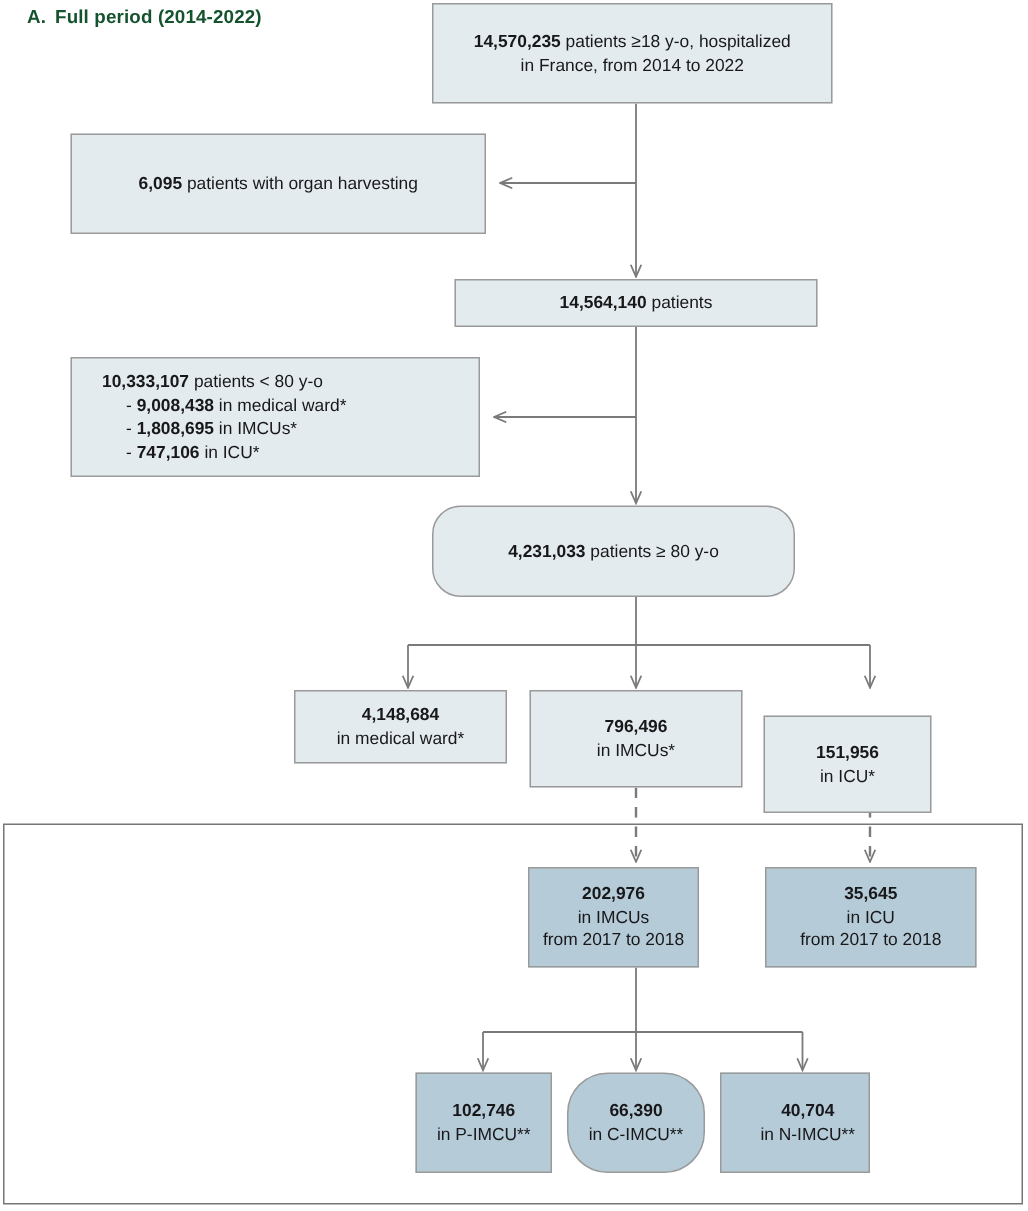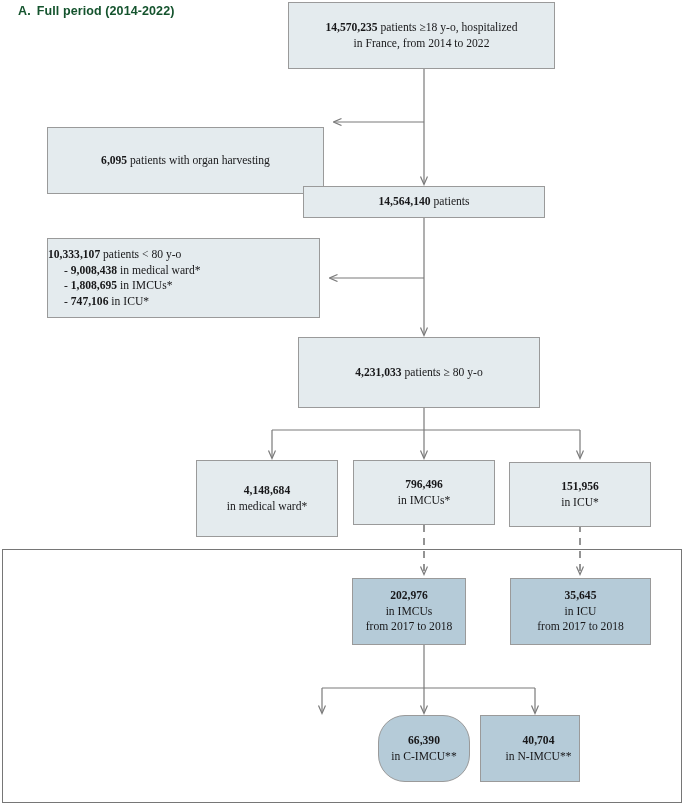--- a/index.html
+++ b/index.html
@@ -52,32 +52,31 @@
     box-sizing: border-box;
     border: 1.2px solid #9a9a9a;
     display: flex;
     align-items: center;
     justify-content: center;
     text-align: center;
     font-size: 11.6px;
     line-height: 15.5px;
     color: #18181a;
     padding: 3px 6px;
-    font-family: Liberation Serif, serif;
   }
   .node.light {
     background: #e4ebee;
   }
   .node.blue {
     background: #b5cbd8;
   }
   .node.left-align {
     justify-content: center;
     text-align: left;
-    padding-left: 0;
+    padding-left: 20px;
   }
   .node .inner {
     width: 100%;
   }
   .node .line {
     display: block;
     white-space: nowrap;
   }
   .node.left-align .line.indent {
     padding-left: 16px;
@@ -138,62 +137,62 @@
   </div>
 
 
   <div class="node light" style="left:288px; top:2px; width:267px; height:67px;">
     <div class="inner">
       <span class="line"><b>14,570,235</b><span> patients ≥18 y-o, hospitalized</span></span>
       <span class="line">in France, from 2014 to 2022</span>
     </div>
   </div>
 
-  <div class="node light" style="left:47px; top:89px; width:277px; height:67px;margin-top:38px;">
+  <div class="node light" style="left:47px; top:89px; width:277px; height:67px;">
     <div class="inner">
       <span class="line"><b>6,095</b><span> patients with organ harvesting</span></span>
     </div>
   </div>
 
   <div class="node light" style="left:303px; top:186px; width:242px; height:32px;">
     <div class="inner">
       <span class="line"><b>14,564,140</b><span> patients</span></span>
     </div>
   </div>
 
   <div class="node light left-align" style="left:47px; top:238px; width:273px; height:80px;">
     <div class="inner">
       <span class="line"><b>10,333,107</b><span> patients &lt; 80 y-o</span></span>
       <span class="line indent"><span>-</span>&nbsp;<b>9,008,438</b><span> in medical ward*</span></span>
       <span class="line indent"><span>-</span>&nbsp;<b>1,808,695</b><span> in IMCUs*</span></span>
       <span class="line indent"><span>-</span>&nbsp;<b>747,106</b><span> in ICU*</span></span>
     </div>
   </div>
 
-  <div class="node light" style="left:298px; top:337px; width:242px; height:71px;">
+  <div class="node light" style="left:288px; top:337px; width:242px; height:61px;border-radius:19px;">
     <div class="inner">
       <span class="line"><b>4,231,033</b><span> patients ≥ 80 y-o</span></span>
     </div>
   </div>
 
-  <div class="node light" style="left:196px; top:460px; width:142px; height:77px;">
+  <div class="node light" style="left:196px; top:460px; width:142px; height:49px;">
     <div class="inner">
       <span class="line"><b>4,148,684</b></span>
       <span class="line">in medical ward*</span>
     </div>
   </div>
 
   <div class="node light" style="left:353px; top:460px; width:142px; height:65px;">
     <div class="inner">
       <span class="line"><b>796,496</b></span>
       <span class="line">in IMCUs*</span>
     </div>
   </div>
 
-  <div class="node light" style="left:509px; top:462px; width:142px; height:65px;text-align:center;">
+  <div class="node light" style="left:509px; top:477px; width:112px; height:65px;text-align:center;">
     <div class="inner">
       <span class="line"><b>151,956</b></span>
       <span class="line">in ICU*</span>
     </div>
   </div>
 
   <div class="node blue" style="left:352px; top:578px; width:114px; height:67px;">
     <div class="inner">
       <span class="line"><b>202,976</b></span>
       <span class="line">in IMCUs</span>
@@ -202,20 +201,26 @@
   </div>
 
   <div class="node blue" style="left:510px; top:578px; width:141px; height:67px;">
     <div class="inner">
       <span class="line"><b>35,645</b></span>
       <span class="line">in ICU</span>
       <span class="line">from 2017 to 2018</span>
     </div>
   </div>
 
+  <div class="node blue" style="left:277px; top:715px; width:91px; height:67px;">
+    <div class="inner">
+      <span class="line"><b>102,746</b></span>
+      <span class="line">in P-IMCU**</span>
+    </div>
+  </div>
 
   <div class="node blue" style="left:378px; top:715px; width:92px; height:67px;border-radius:27px;">
     <div class="inner">
       <span class="line"><b>66,390</b></span>
       <span class="line">in C-IMCU**</span>
     </div>
   </div>
 
   <div class="node blue" style="left:480px; top:715px; width:100px; height:67px;padding-left:23px;">
     <div class="inner">

